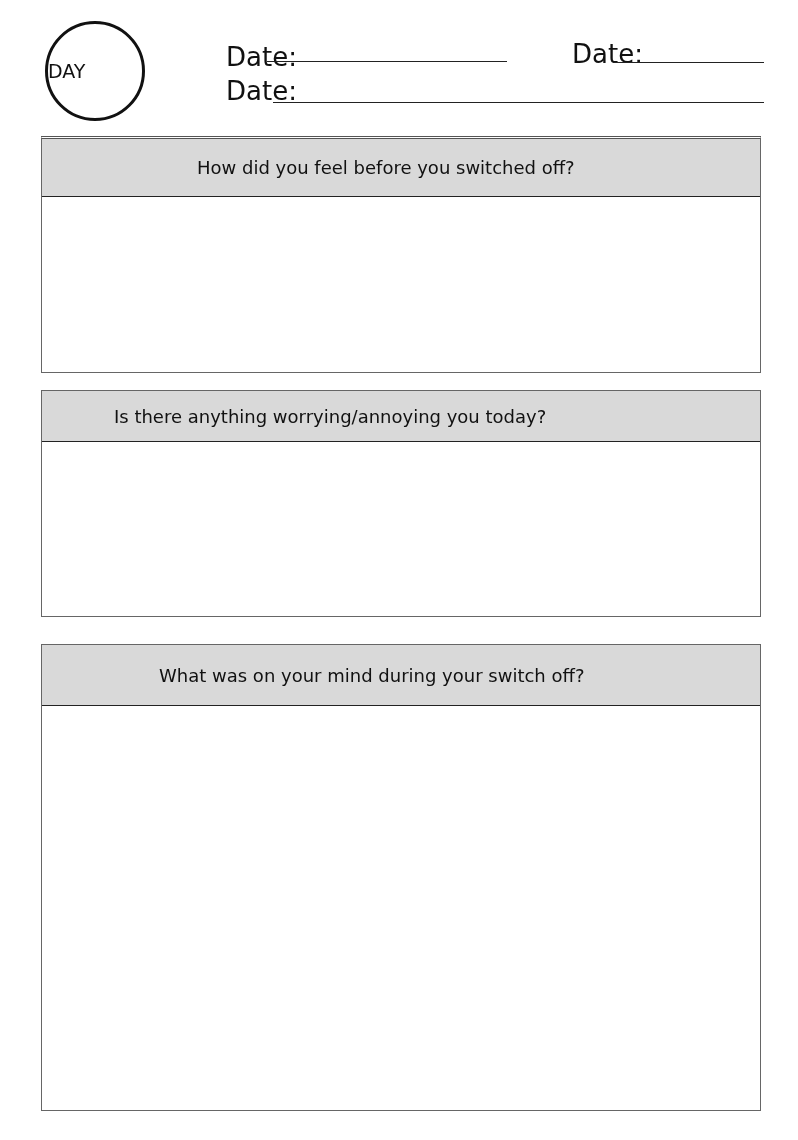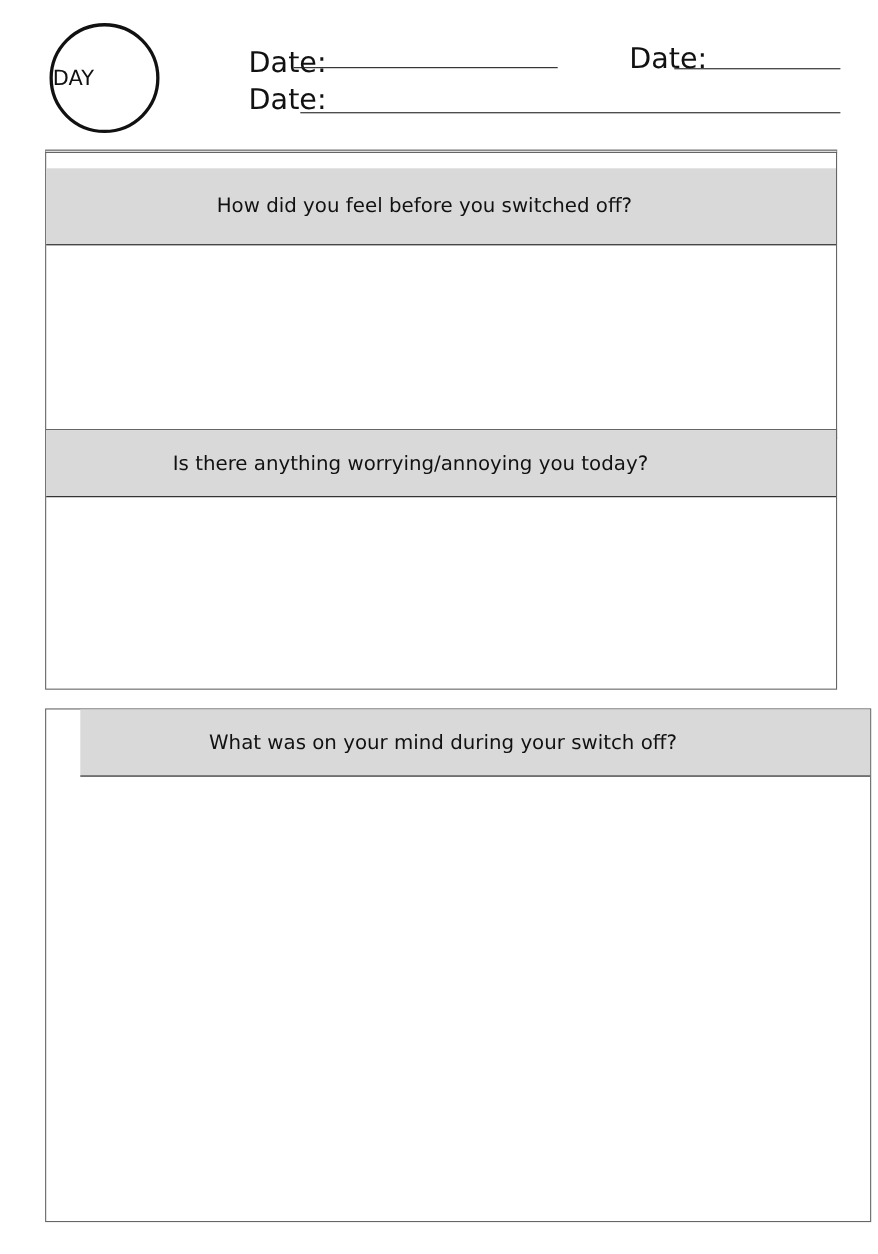--- a/index.html
+++ b/index.html
@@ -26,31 +26,31 @@
 <div class="field-label" style="left:207px; top:46px;">Date:</div>
 <div class="field-line" style="left:267px; top:61px; width:240px;"></div>
 
 <div class="field-label" style="left:553px; top:43px;">Date:</div>
 <div class="field-line" style="left:613px; top:62px; width:151px;"></div>
 
 <div class="field-label" style="left:207px; top:80px;">Date:</div>
 <div class="field-line" style="left:273px; top:102px; width:491px;"></div>
 
 <div class="box box1">
-  <div class="box-header" style="height:70px; padding-left:155px;margin-top:14px;">
+  <div class="box-header" style="height:58px; padding-left:155px;">
     <span>How did you feel before you switched off?</span>
   </div>
   <div class="box-body" style="height:175px;"></div>
 </div>
 
 <div class="box" style="top:390px;">
-  <div class="box-header" style="height:61px; padding-left:115px;">
+  <div class="box-header" style="height:51px; padding-left:72px;">
     <span>Is there anything worrying/annoying you today?</span>
   </div>
   <div class="box-body" style="height:174px;"></div>
 </div>
 
-<div class="box" style="top:644px;padding-left:31px;">
+<div class="box" style="top:644px;">
   <div class="box-header" style="height:61px; padding-left:117px;">
     <span>What was on your mind during your switch off?</span>
   </div>
   <div class="box-body" style="height:404px;"></div>
 </div>
 
 </body></html>

